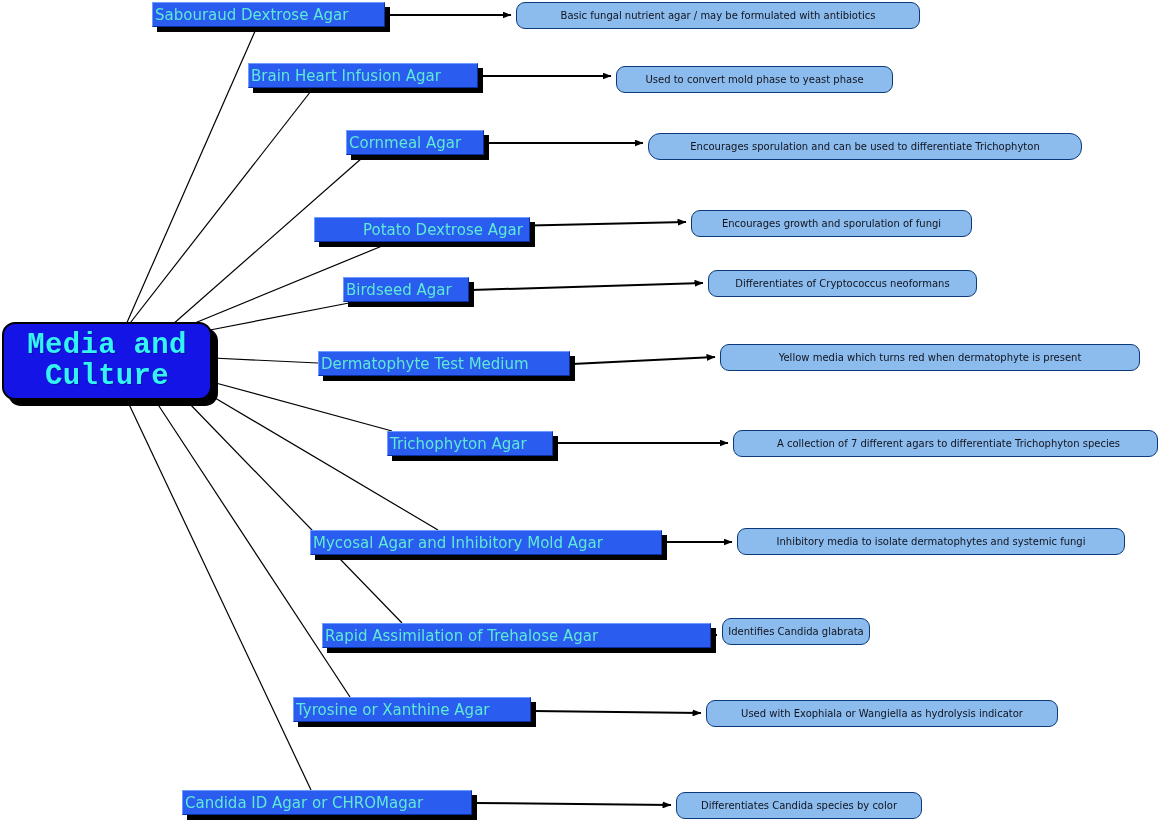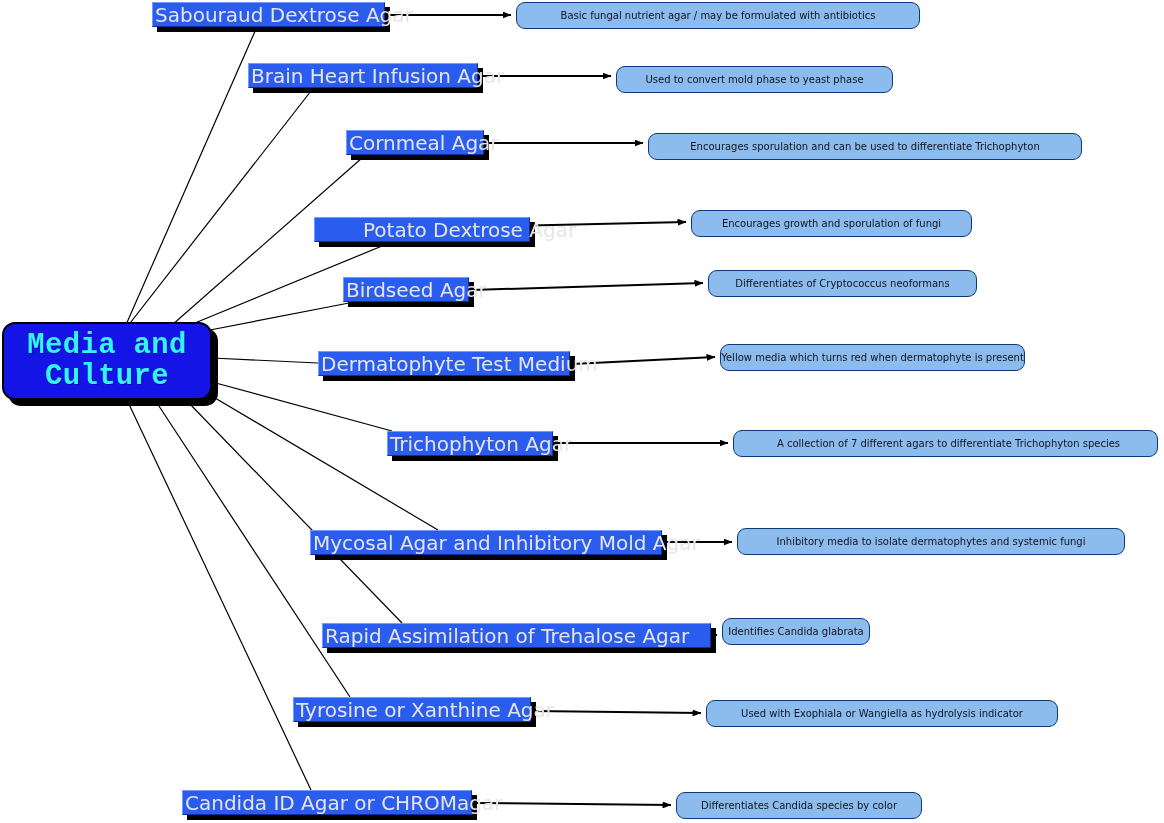--- a/index.html
+++ b/index.html
@@ -65,23 +65,23 @@
     border-right: 1px solid #0b2f9e;
     border-bottom: 1px solid #0b2f9e;
     box-shadow: 5px 5px 0 0 #000000;
     display: flex;
     align-items: center;
     padding: 0 2px;
     box-sizing: border-box;
     z-index: 5;
   }
   .topic .topic-label {
-    color: #e5e5e5;
+    color: #5eead4;
     font-family: "DejaVu Sans", sans-serif;
-    font-size: 20px;
+    font-size: 15px;
     line-height: 20px;
     white-space: nowrap;
   }
 
   
   .desc {
     position: absolute;
     height: 27px;
     background: #8cbbee;
     border: 1.5px solid #0b3a7a;
@@ -180,30 +180,30 @@
         <span class="topic-label">Candida ID Agar or CHROMagar</span>
       </div>
     </div>
   <div id="desc-layer">
       <div class="desc" style="left: 516px; top: 2px; width: 404px;">
         <span class="desc-label">Basic fungal nutrient agar / may be formulated with antibiotics</span>
       </div>
       <div class="desc" style="left: 616px; top: 66px; width: 277px;">
         <span class="desc-label">Used to convert mold phase to yeast phase</span>
       </div>
-      <div class="desc" style="left: 648px; top: 133px; width: 434px;">
+      <div class="desc" style="left: 648px; top: 133px; width: 434px; border-radius: 12px;">
         <span class="desc-label">Encourages sporulation and can be used to differentiate Trichophyton</span>
       </div>
       <div class="desc" style="left: 691px; top: 210px; width: 281px;">
         <span class="desc-label">Encourages growth and sporulation of fungi</span>
       </div>
       <div class="desc" style="left: 708px; top: 270px; width: 269px;">
         <span class="desc-label">Differentiates of Cryptococcus neoformans</span>
       </div>
-      <div class="desc" style="left: 720px; top: 344px; width: 305px;">
+      <div class="desc" style="left: 720px; top: 344px; width: 420px;">
         <span class="desc-label">Yellow media which turns red when dermatophyte is present</span>
       </div>
       <div class="desc" style="left: 733px; top: 430px; width: 425px; padding-left: 16px;">
         <span class="desc-label">A collection of 7 different agars to differentiate Trichophyton species</span>
       </div>
       <div class="desc" style="left: 737px; top: 528px; width: 388px;">
         <span class="desc-label">Inhibitory media to isolate dermatophytes and systemic fungi</span>
       </div>
       <div class="desc" style="left: 722px; top: 618px; width: 148px;">
         <span class="desc-label">Identifies Candida glabrata</span>

